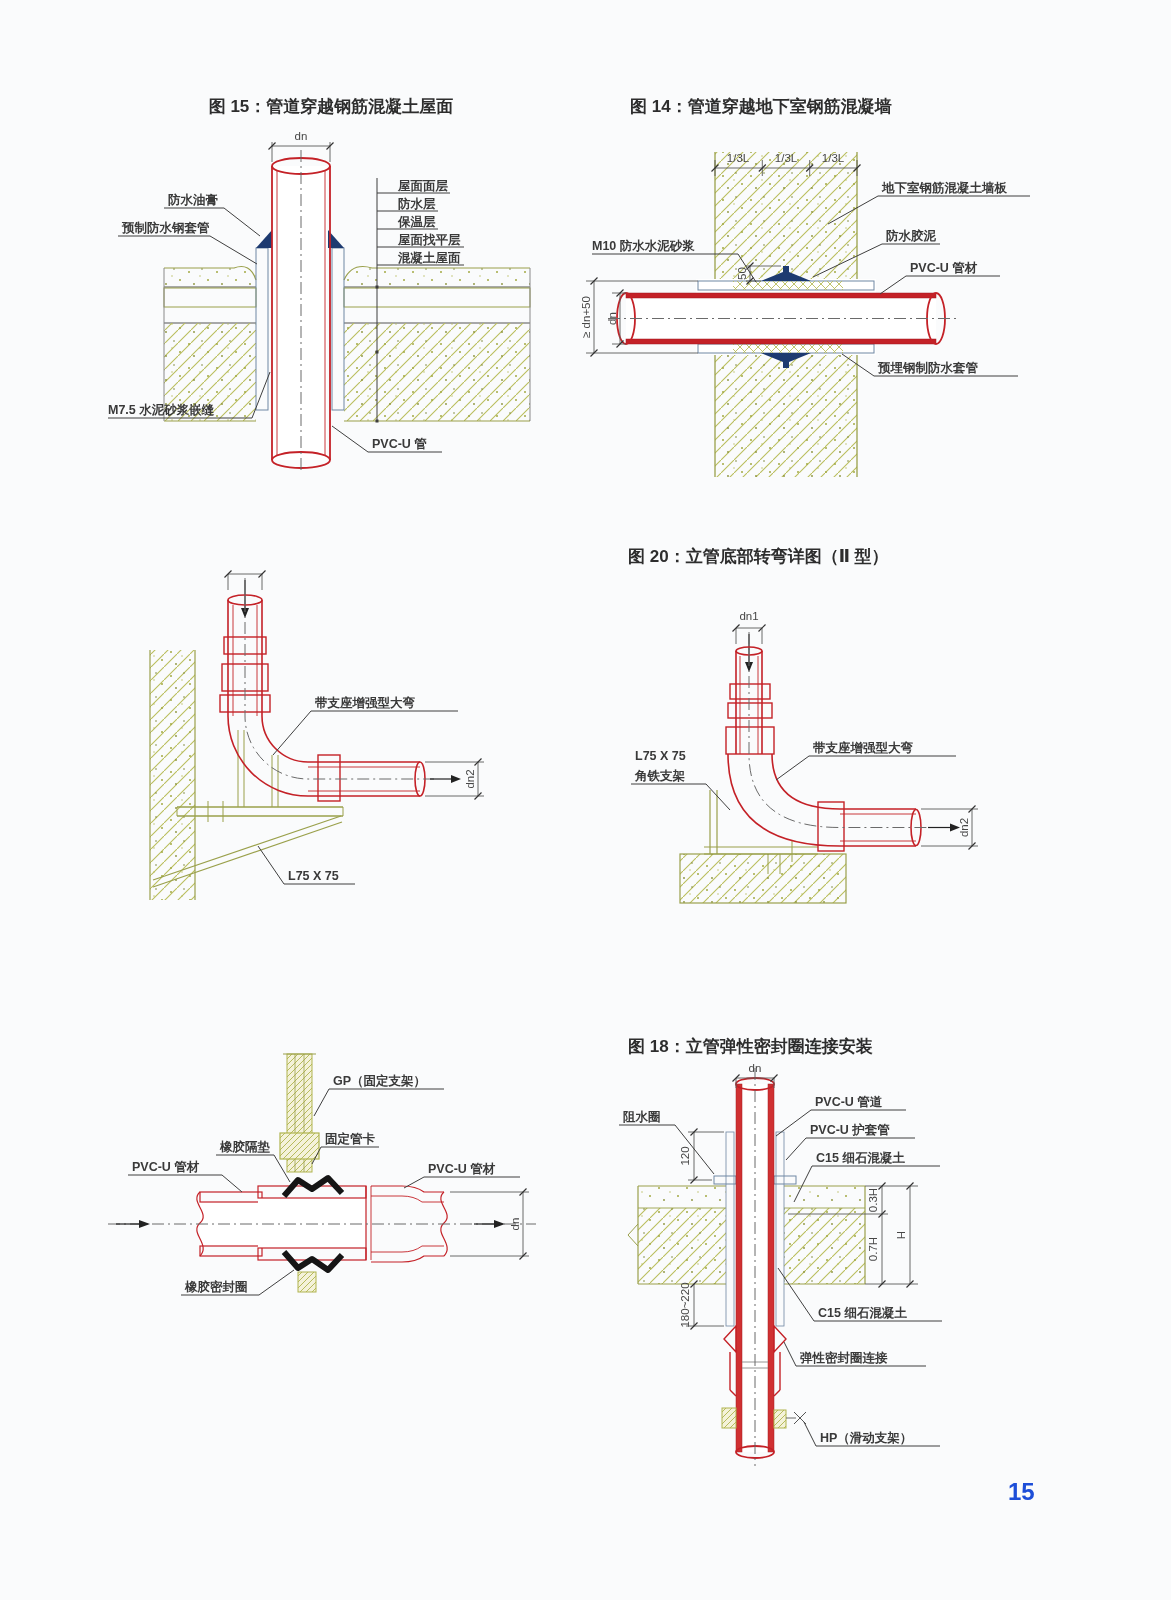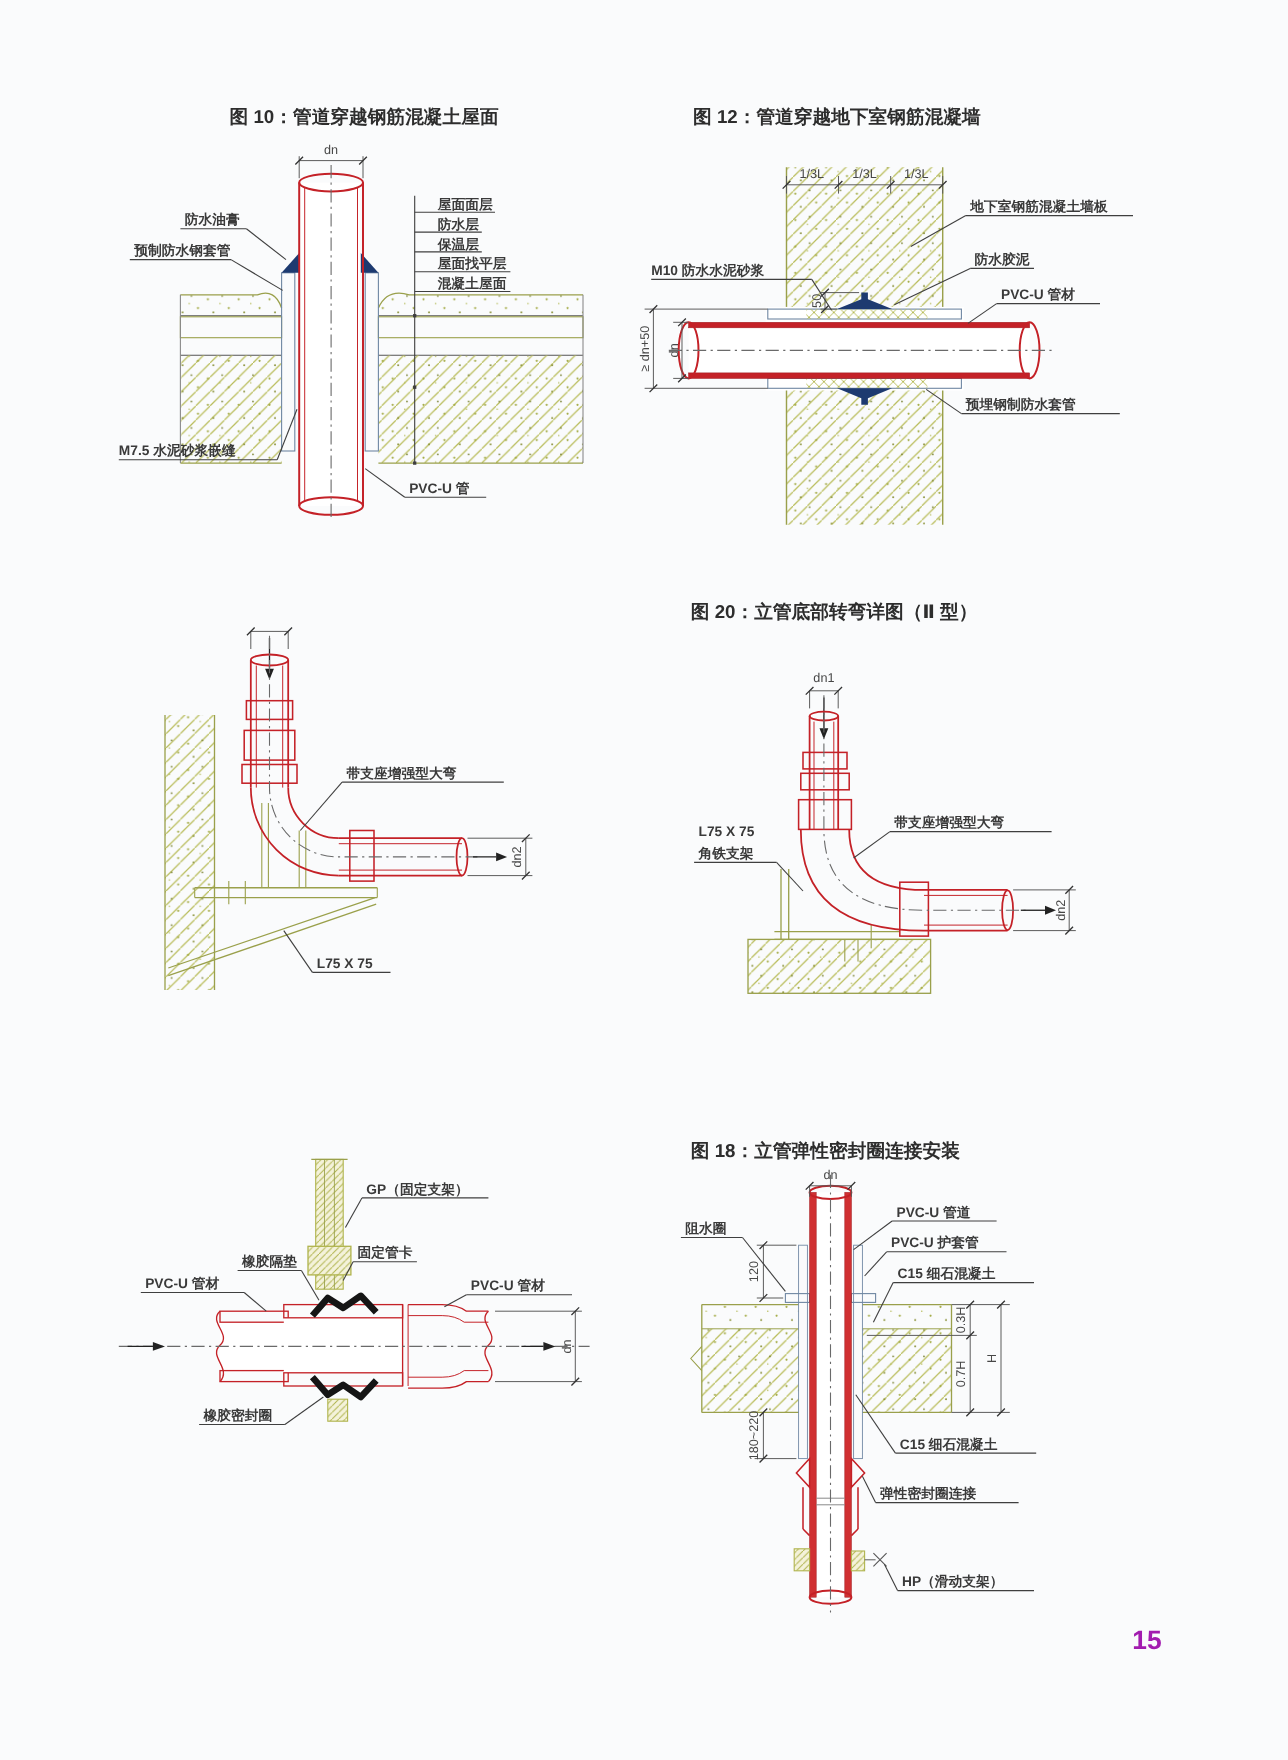--- a/index.html
+++ b/index.html
@@ -22,21 +22,21 @@
   .dim{font-size:11.5px;fill:#474747;}
   .ln{stroke:#3f3f3f;stroke-width:1;fill:none;}
   .dl{stroke:#5a5a5a;stroke-width:0.9;fill:none;}
   .tick{stroke:#333;stroke-width:1.2;fill:none;}
   .red{stroke:#c42127;fill:none;}
   .olv{stroke:#9aa04b;fill:none;}
   .stl{stroke:#6f87a3;fill:none;}
   .cl{stroke:#6a6a6a;stroke-width:1;fill:none;stroke-dasharray:12 4 2 4;}
   .pagenum{
     position:absolute;left:1008px;top:1478px;width:48px;
-    font-size:24px;font-weight:bold;color:#a21caf;text-align:right;
+    font-size:24px;font-weight:bold;color:#1d4ed8;text-align:left;
   }
 </style>
 </head>
 <body>
 
 <svg width="0" height="0" style="position:absolute" aria-hidden="true">
   <defs>
     <pattern id="hatchC" width="13" height="13" patternUnits="userSpaceOnUse">
       <path d="M-2,15 L15,-2" stroke="#b9bd5c" stroke-width="1.1"></path>
     </pattern>
@@ -57,21 +57,21 @@
       <path d="M-1,7 L7,-1" stroke="#c42127" stroke-width="1"></path>
     </pattern>
     <pattern id="hatchY" width="6" height="6" patternUnits="userSpaceOnUse">
       <rect width="6" height="6" fill="#f4f2da"></rect>
       <path d="M-1,7 L7,-1" stroke="#b0b44e" stroke-width="0.9"></path>
     </pattern>
   </defs>
 </svg>
 
 <div class="fig" style="left:100px;top:96px;width:462px;">
-  <div class="fig-title center">图 10：管道穿越钢筋混凝土屋面</div>
+  <div class="fig-title center">图 15：管道穿越钢筋混凝土屋面</div>
   <svg width="462" height="362" viewBox="0 0 462 362">
 
     <g>
       <rect x="244" y="146" width="186" height="19" fill="url(#speck)"></rect>
       <path d="M244,158 Q252,140 272,146 L430,146" class="olv" stroke-width="1.2"></path>
       <line x1="244" y1="165" x2="430" y2="165" stroke="#555" stroke-width="1"></line>
       <rect x="244" y="166" width="186" height="19" fill="url(#hatchX)" class="olv"></rect>
       <line x1="244" y1="201" x2="430" y2="201" stroke="#555" stroke-width="1"></line>
       <rect x="244" y="201" width="186" height="98" fill="url(#hatchC)"></rect>
       <rect x="244" y="201" width="186" height="98" fill="url(#speck)"></rect>
@@ -145,21 +145,21 @@
       <line x1="8" y1="296" x2="152" y2="296" class="ln"></line>
       <line x1="152" y1="296" x2="170" y2="250" class="ln"></line>
       <text x="272" y="326" class="lbl">PVC-U 管</text>
       <line x1="268" y1="330" x2="342" y2="330" class="ln"></line>
       <line x1="268" y1="330" x2="232" y2="304" class="ln"></line>
     </g>
   </svg>
 </div>
 
 <div class="fig" style="left:578px;top:96px;width:500px;">
-  <div class="fig-title abs" style="left:52px;">图 12：管道穿越地下室钢筋混凝墙</div>
+  <div class="fig-title abs" style="left:52px;">图 14：管道穿越地下室钢筋混凝墙</div>
   <svg width="500" height="362" viewBox="0 0 500 362" style="margin-top:26px">
 
     <g>
       <rect x="137" y="30" width="142" height="325" fill="url(#hatchC)"></rect>
       <rect x="137" y="30" width="142" height="325" fill="url(#speck)"></rect>
       <line x1="137" y1="30" x2="137" y2="355" class="olv" stroke-width="1.3"></line>
       <line x1="279" y1="30" x2="279" y2="355" class="olv" stroke-width="1.3"></line>
     </g>
     <rect x="118" y="157" width="180" height="76" fill="#ffffff"></rect>
 

